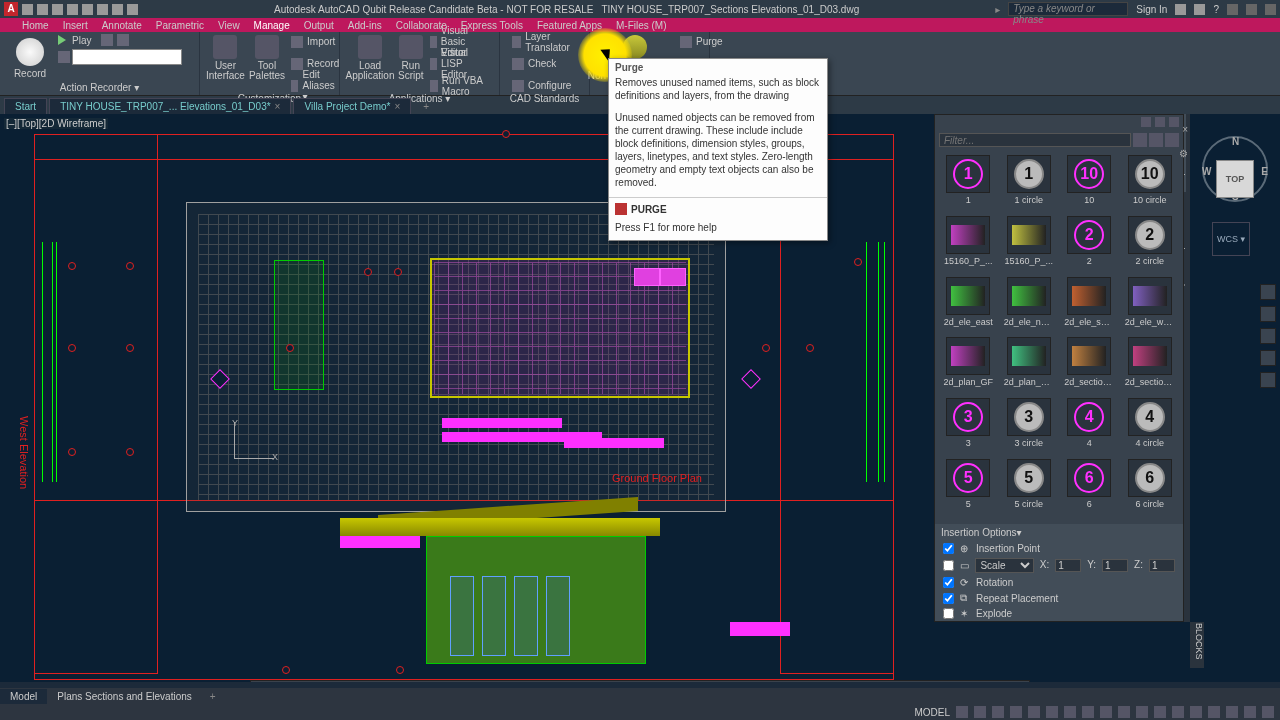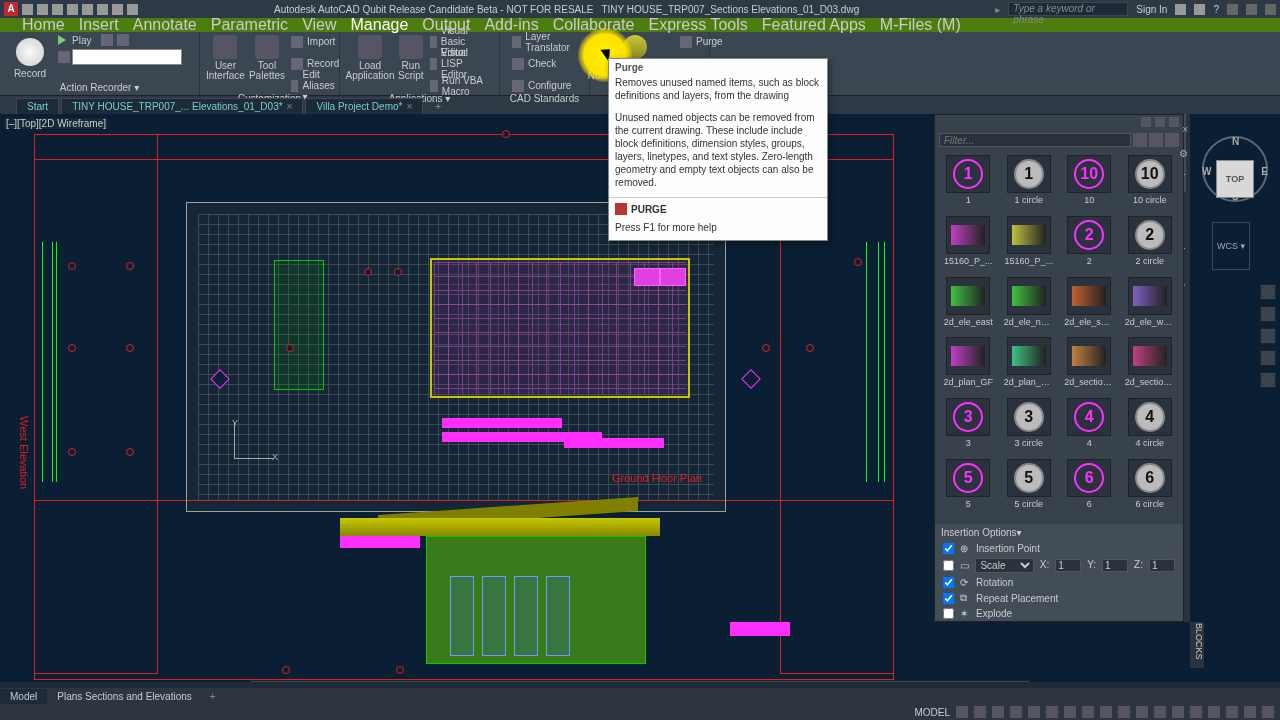--- a/index.html
+++ b/index.html
@@ -5,21 +5,21 @@
 * { margin:0; padding:0; box-sizing:border-box; font-family:"Segoe UI",Arial,sans-serif; }
 body { width:1280px; height:720px; background:#1c2a3a; overflow:hidden; position:relative; color:#ccc; font-size:11px; }
 .titlebar { height:18px; background:#2d3a46; display:flex; align-items:center; padding:0 4px; color:#ccc; font-size:10px; }
 .titlebar .qat { display:flex; gap:4px; align-items:center; }
 .titlebar .qat-icon { width:11px; height:11px; background:#999; }
 .titlebar .app-logo { width:14px; height:14px; background:#c2262d; color:#fff; font-weight:bold; text-align:center; line-height:14px; font-size:10px; margin-right:4px;}
 .titlebar .title-center { flex:1; text-align:center; display:flex; justify-content:center; gap:8px; }
 .titlebar .right { display:flex; gap:8px; align-items:center; }
 .titlebar .search-box { width:120px; height:14px; background:#1c2a3a; border:1px solid #444; padding:0 4px; font-size:10px; font-style:italic; color:#888; }
 .titlebar .win-ctrl { width:11px; height:11px; background:#666; }
-.menubar { height:14px; background:#4d7c0f; display:flex; gap:14px; padding:0 22px; font-size:16px; align-items:center; }
+.menubar { height:14px; background:#be185d; display:flex; gap:14px; padding:0 22px; font-size:10px; align-items:center; }
 .menubar .tab { color:#ccc; cursor:pointer; }
 .menubar .tab.active { color:#fff; }
 .ribbon { height:64px; background:#3a4652; display:flex; border-bottom:1px solid #222; }
 .ribbon-group { display:flex; flex-direction:column; padding:2px 6px; border-right:1px solid #2a3440; }
 .ribbon-group .group-body { flex:1; display:flex; gap:4px; align-items:flex-start; }
 .ribbon-group .group-label { height:14px; font-size:10px; color:#ccc; text-align:center; }
 .ribbon-btn-big { display:flex; flex-direction:column; align-items:center; width:48px; height:48px; justify-content:center; font-size:10px; color:#ccc; gap:2px;}
 .ribbon-btn-big .ico { width:24px; height:24px; background:#556; border-radius:3px; }
 .ribbon-btn-sm { display:flex; align-items:center; gap:4px; height:15px; font-size:10px; color:#ccc; padding:0 2px;}
 .ribbon-btn-sm .ico { width:12px; height:12px; background:#667; }
@@ -30,21 +30,21 @@
 .ribbon input.rec-name { width:110px; height:16px; background:#fff; border:1px solid #888; }
 .highlight-cursor { position:absolute; left:578px; top:28px; width:54px; height:54px; border-radius:50%; background:radial-gradient(circle,#fff000 0%,#ffe100 55%,rgba(255,225,0,0) 75%); z-index:40; pointer-events:none; }
 .cursor-arrow { position:absolute; left:604px; top:46px; width:12px; height:16px; z-index:41; pointer-events:none; }
 .cursor-arrow::before { content:''; position:absolute; left:0; top:0; border-left:8px solid #000; border-top:5px solid transparent; border-bottom:10px solid transparent; transform:rotate(-35deg);}
 .tooltip { position:absolute; left:608px; top:58px; width:220px; background:#fdfdfd; border:1px solid #888; z-index:50; font-size:10px; color:#333; box-shadow:2px 2px 6px rgba(0,0,0,0.4); }
 .tooltip .tt-title { padding:3px 6px 0; font-weight:bold; color:#555;}
 .tooltip .tt-body { padding:3px 6px 6px; line-height:1.3; }
 .tooltip .tt-divider { border-top:1px solid #ccc; margin:2px 0; }
 .tooltip .tt-cmd { padding:3px 6px; display:flex; align-items:center; gap:4px; }
 .tooltip .tt-cmd .cmdico { width:12px; height:12px; background:#b33; }
-.doc-tabs { height:18px; background:#2d3a46; display:flex; align-items:flex-end; padding-left:16px; font-size:10px; }
+.doc-tabs { height:18px; background:#2d3a46; display:flex; align-items:flex-end; padding-left:4px; font-size:10px; }
 .doc-tab { padding:2px 10px; background:#1c2a3a; border:1px solid #445; border-bottom:none; margin-right:2px; color:#7cc; display:flex; gap:4px; align-items:center;}
 .doc-tab .close { color:#888; }
 .doc-tab.plus { background:transparent; border:none; color:#888; }
 .canvas { position:absolute; left:0; top:114px; width:1280px; height:568px; background:#0a1f33; overflow:hidden; }
 .viewport-label { position:absolute; left:4px; top:4px; color:#ccc; font-size:10px; background:rgba(30,50,60,0.5); padding:0 2px;}
 .drawing { position:absolute; left:30px; top:8px; width:880px; height:560px; }
 .drawing .floorplan-frame { position:absolute; left:156px; top:80px; width:540px; height:310px; border:1px solid #a0a0a0; background:rgba(80,80,80,0.15);}
 .drawing .floorplan-grid { position:absolute; left:168px; top:92px; width:516px; height:286px; background-image:linear-gradient(#666 1px,transparent 1px),linear-gradient(90deg,#666 1px,transparent 1px); background-size:10px 10px; opacity:0.55;}
 .drawing .plan-room { position:absolute; left:244px; top:138px; width:50px; height:130px; border:1px solid #0c0; background:rgba(0,150,0,0.15);}
 .drawing .plan-walls { position:absolute; left:400px; top:136px; width:260px; height:140px; border:2px solid #c7c700; background:rgba(180,40,180,0.15);}
@@ -98,21 +98,21 @@
 .insertion-options .xyz { display:flex; gap:6px; margin-left:auto;}
 .insertion-options .xyz .lbl { color:#ccc;}
 .insertion-options .xyz .val { width:26px; background:#2a333d; border:1px solid #555; color:#ccc; text-align:left; padding:0 2px; font-size:10px;}
 .insertion-options select { background:#2a333d; border:1px solid #555; color:#ccc; font-size:10px; width:70px;}
 .blocks-tab { position:absolute; right:76px; top:494px; width:14px; height:60px; background:#2a333d; writing-mode:vertical-rl; font-size:9px; color:#ccc; text-align:center; padding-top:6px;}
 .viewcube-area { position:absolute; right:0; top:0; width:90px; height:508px; background:#0a1f33; }
 .viewcube { position:absolute; right:26px; top:46px; width:38px; height:38px; background:#d8d8d8; border:1px solid #888; display:flex; align-items:center; justify-content:center; font-size:9px; color:#555; font-weight:bold;}
 .compass { position:absolute; right:12px; top:22px; width:66px; height:66px; border:2px solid #5a6a78; border-radius:50%;}
 .compass .dir { position:absolute; font-size:10px; color:#aaa; font-weight:bold;}
 .compass .n{top:-2px; left:28px;} .compass .s{bottom:-2px; left:28px;} .compass .e{right:-2px; top:28px;} .compass .w{left:-2px; top:28px;}
-.wcs { position:absolute; right:30px; top:108px; font-size:9px; color:#9ab; border:1px solid #445; padding:18px 4px;}
+.wcs { position:absolute; right:30px; top:108px; font-size:9px; color:#9ab; border:1px solid #445; padding:11px 4px;}
 .navbar-tools { position:absolute; right:2px; top:170px; width:18px; display:flex; flex-direction:column; gap:6px;}
 .navbar-tools .nt { width:16px; height:16px; background:#3a4450; border:1px solid #222;}
 .cmdline-wrap { position:absolute; left:250px; top:566px; width:780px; height:18px; display:flex; align-items:center; background:#3a424c; border:1px solid #222;}
 .model-tabs { position:absolute; left:0; bottom:16px; height:16px; width:1280px; background:#2d3540; display:flex; align-items:center; font-size:10px;}
 .model-tabs .mtab { padding:2px 10px; color:#ccc; }
 .model-tabs .mtab.active { background:#1c2a3a; }
 .model-tabs .plus { padding:2px 8px; color:#888;}
 .statusbar { position:absolute; left:0; bottom:0; height:16px; width:1280px; background:#2d3540; display:flex; align-items:center; justify-content:space-between; font-size:10px; color:#ccc; padding:0 6px;}
 .statusbar .sb-right { display:flex; gap:6px; align-items:center;}
 .statusbar .sb-ico { width:12px; height:12px; background:#556; }

